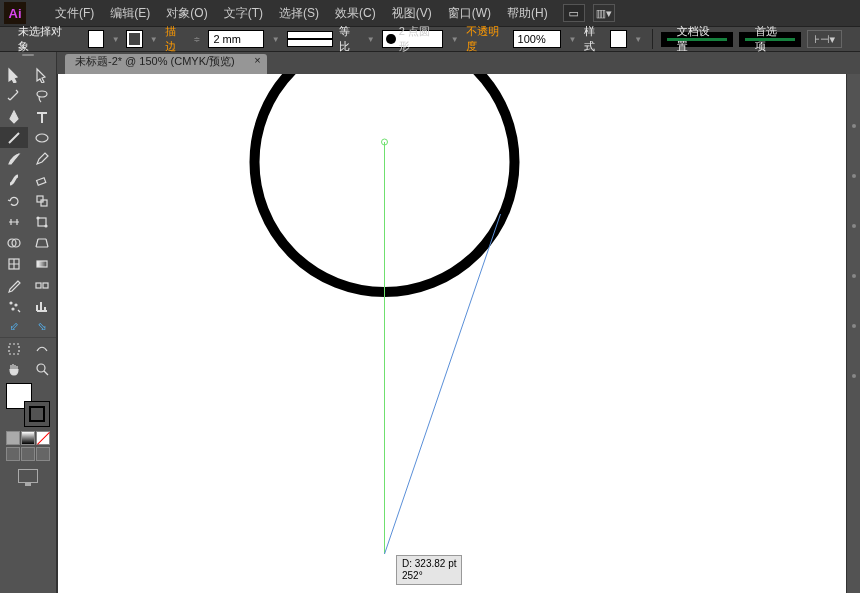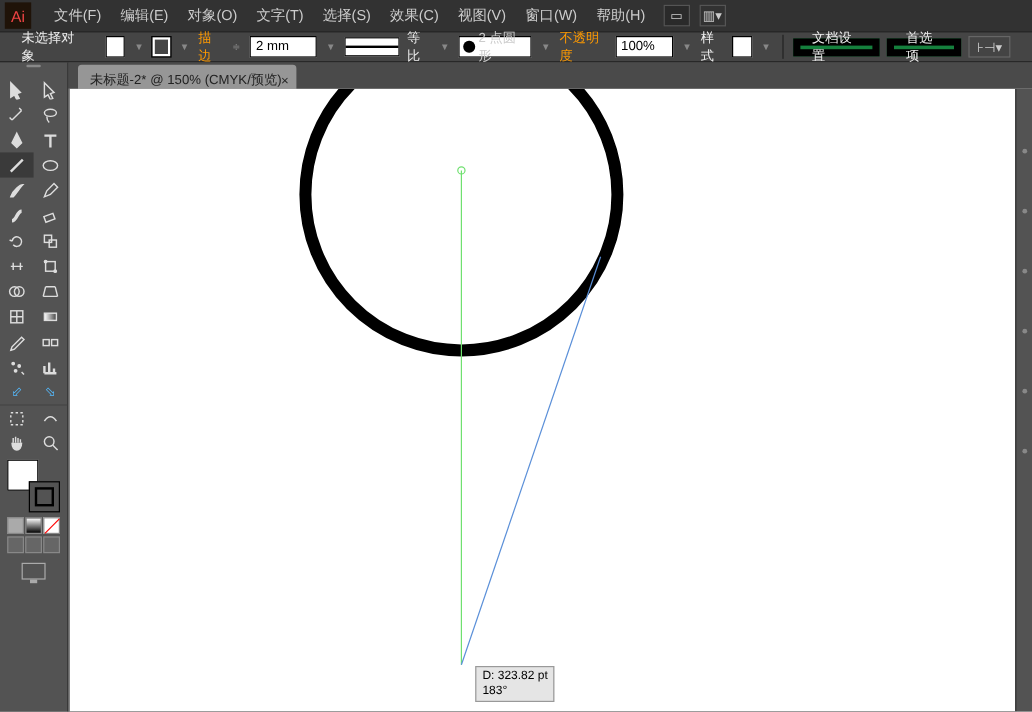--- a/index.html
+++ b/index.html
@@ -1,18 +1,18 @@
 <!DOCTYPE html>
 <html><head>
   <meta charset="utf-8">
   <style>
     *{margin:0;padding:0;box-sizing:border-box;font-family:"Microsoft YaHei",sans-serif;user-select:none}
     body{width:860px;height:593px;background:#323232;overflow:hidden;font-size:11px;color:#ccc}
     .menubar{height:26px;background:#323232;display:flex;align-items:center;padding:0 4px;gap:2px}
-    .ai-logo{width:22px;height:22px;background:#1f1308;display:flex;align-items:center;justify-content:center;font-weight:normal;font-size:13px;color:#ef4444;margin-right:10px}
+    .ai-logo{width:22px;height:22px;background:#1f1308;display:flex;align-items:center;justify-content:center;font-weight:bold;font-size:13px;color:#d946ef;margin-right:20px}
     .menu-item{padding:4px 7px;cursor:pointer;font-size:12px}
     .menu-icon{width:22px;height:18px;border:1px solid #555;margin-left:6px;display:flex;align-items:center;justify-content:center;cursor:pointer}
     .menu-icon.sel{background:#2a2a2a}
     .controlbar{height:26px;background:#454545;border-top:1px solid #222;border-bottom:1px solid #222;display:flex;align-items:center;padding:0 18px;gap:6px}
     .cb-label{color:#eee;font-size:11px}
     .cb-orange{color:#ff9a00}
     .cb-swatch{width:18px;height:18px;background:#fff;border:1px solid #000;cursor:pointer}
     .cb-swatch.stroke{background:transparent;border:2px solid #fff;outline:1px solid #000;width:16px;height:16px}
     .cb-dd{width:12px;height:16px;display:flex;align-items:center;justify-content:center;cursor:pointer;color:#888;font-size:8px}
     .cb-input{background:#fff;border:1px solid #000;height:18px;padding:0 4px;font-size:11px;color:#000;display:flex;align-items:center}
@@ -37,21 +37,21 @@
     .mini{width:14px;height:14px;border:1px solid #888;cursor:pointer}
     .mini.f{background:#aaa}
     .mini.g{background:linear-gradient(#fff,#000)}
     .mini.n{position:relative;background:#fff}
     .mini.n::after{content:"";position:absolute;width:140%;height:1px;background:red;transform:rotate(-45deg);top:50%;left:-20%}
     .screen-row{display:flex;justify-content:center;margin-top:6px}
     .screen-icon{width:20px;height:14px;border:1px solid #aaa;cursor:pointer;position:relative}
     .screen-icon::after{content:"";position:absolute;width:6px;height:3px;background:#aaa;bottom:-4px;left:50%;transform:translateX(-50%)}
     .doc-area{flex:1;background:#4a4a4a;display:flex;flex-direction:column}
     .tabbar{height:22px;background:#4a4a4a;display:flex;align-items:end;padding-left:8px}
-    .tab{background:#969696;color:#222;height:20px;padding:0 12px 0 10px;display:flex;align-items:flex-end;font-size:11px;border-radius:3px 3px 0 0;position:relative;cursor:pointer}
+    .tab{background:#969696;color:#222;height:20px;padding:0 32px 0 10px;display:flex;align-items:flex-start;font-size:11px;border-radius:3px 3px 0 0;position:relative;cursor:pointer}
     .tab .close{position:absolute;right:6px;font-size:11px;cursor:pointer}
     .canvas{flex:1;background:#fff;position:relative;overflow:hidden;border-left:1px solid #333}
     .panel-strip{position:absolute;right:0;top:0;width:14px;height:100%;background:#535353;border-left:1px solid #333}
     .dot{width:4px;height:4px;background:#888;border-radius:50%;position:absolute;top:50px;left:5px;box-shadow:0 50px 0 #888,0 100px 0 #888,0 150px 0 #888,0 200px 0 #888,0 250px 0 #888}
     svg.art{position:absolute;inset:0;width:100%;height:100%}
     .tooltip{position:absolute;background:#e5e5e5;border:1px solid #999;padding:2px 5px;font-size:10px;color:#000;line-height:1.2}
     .profsel{background:#fff;border:1px solid #000;height:18px;width:66px;display:flex;align-items:center;padding:0 3px;gap:3px}
     .profsel .sw{width:10px;height:10px;background:#000;border-radius:50%}
   </style>
 </head>
@@ -325,20 +325,20 @@
     </div>
     <div class="canvas">
       <svg class="art" viewBox="0 0 789 519">
         <circle cx="320" cy="88" r="130" fill="none" stroke="#000" stroke-width="10"></circle>
         <line x1="320" y1="68" x2="320" y2="480" stroke="#6fe06f" stroke-width="1"></line>
         <line x1="436" y1="140" x2="320" y2="480" stroke="#5a8fd8" stroke-width="1"></line>
         <circle cx="320" cy="68" r="3" fill="none" stroke="#6fe06f"></circle>
       </svg>
       <div class="tooltip" style="left:338px;top:481px">
         <div>D: 323.82 pt</div>
-        <div>183°</div>
+        <div>252°</div>
       </div>
       <div class="panel-strip">
           <div class="dot"></div>
         </div>
     </div>
   </div>
 </div>
 
 </body></html>

